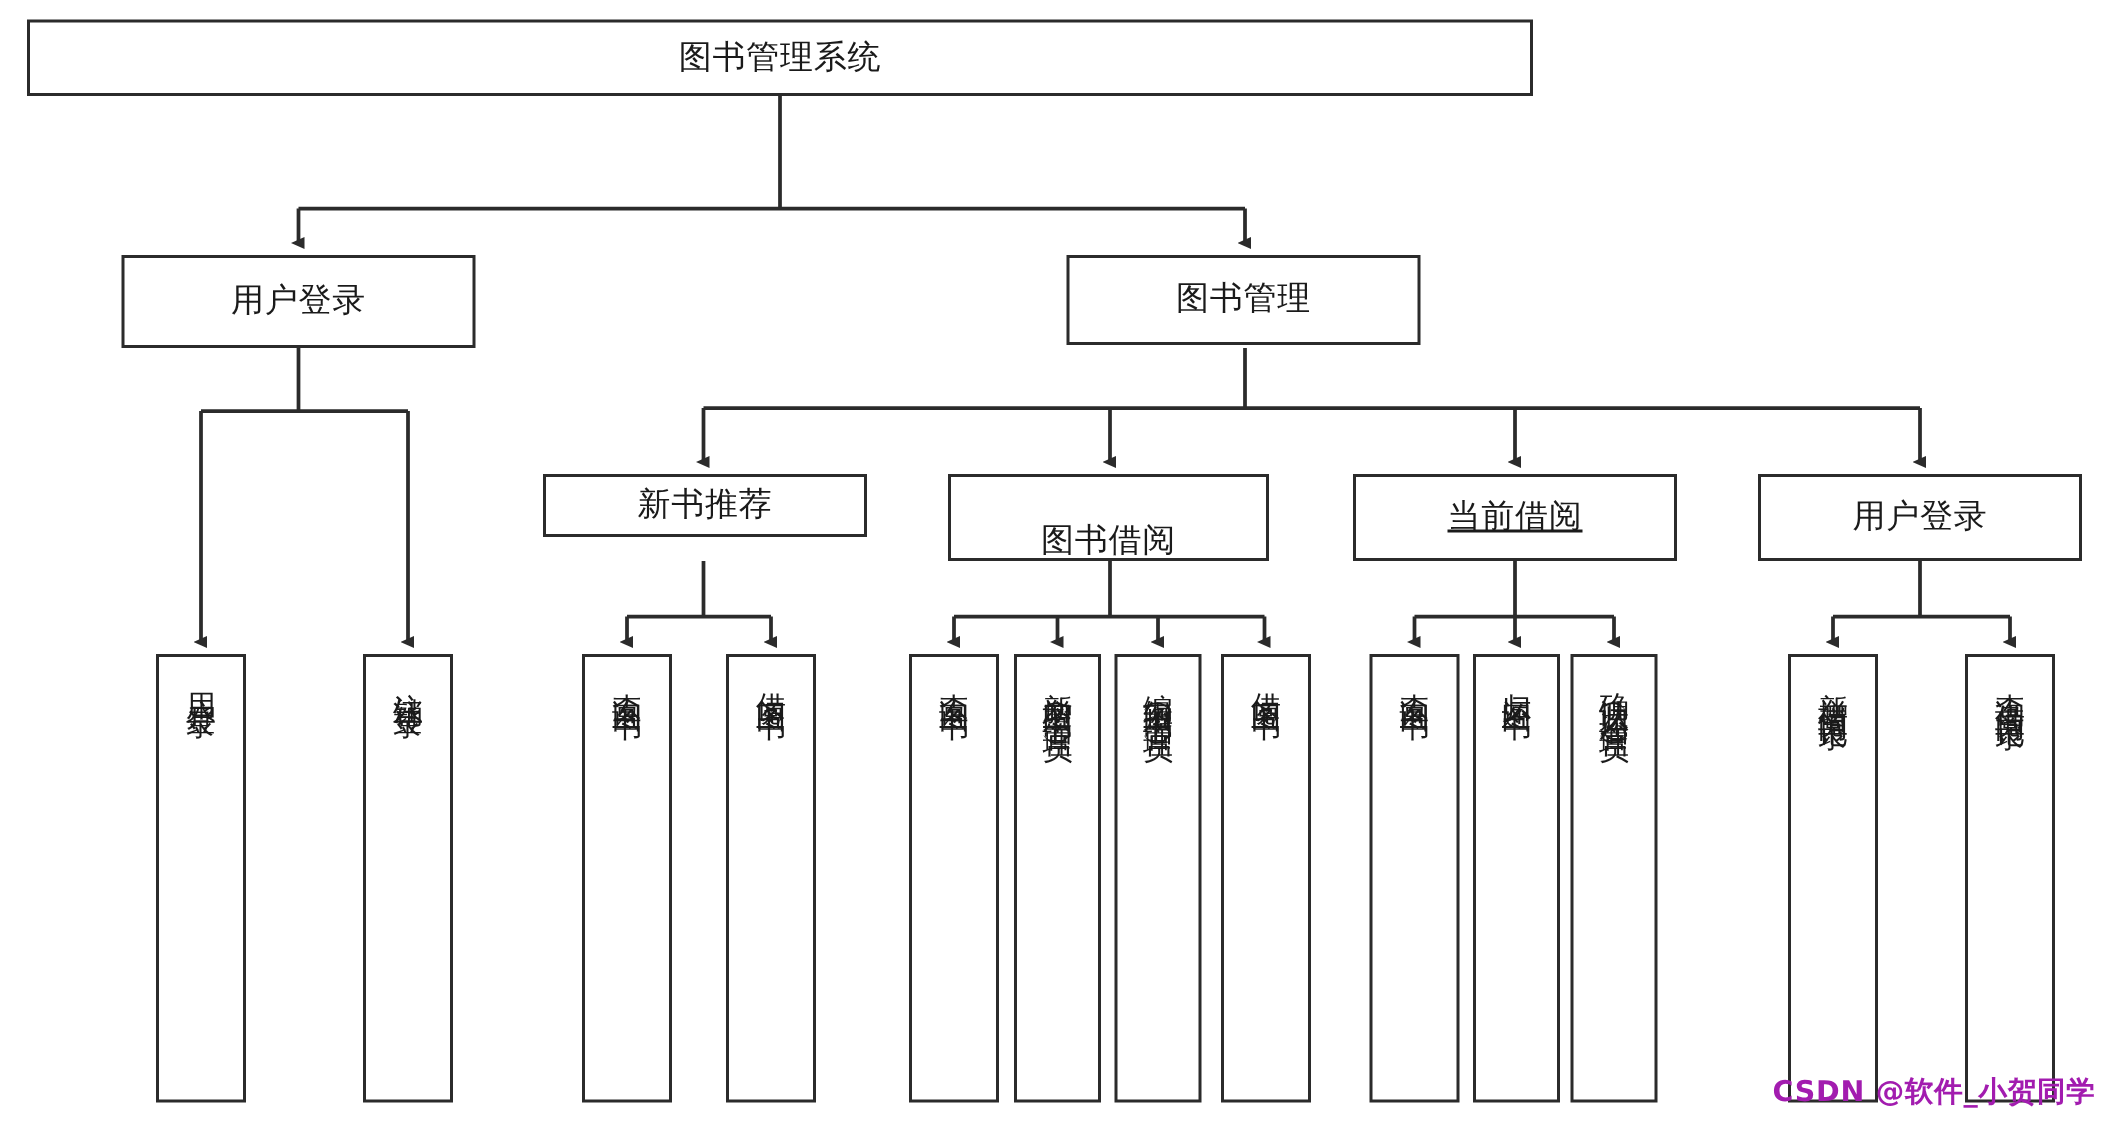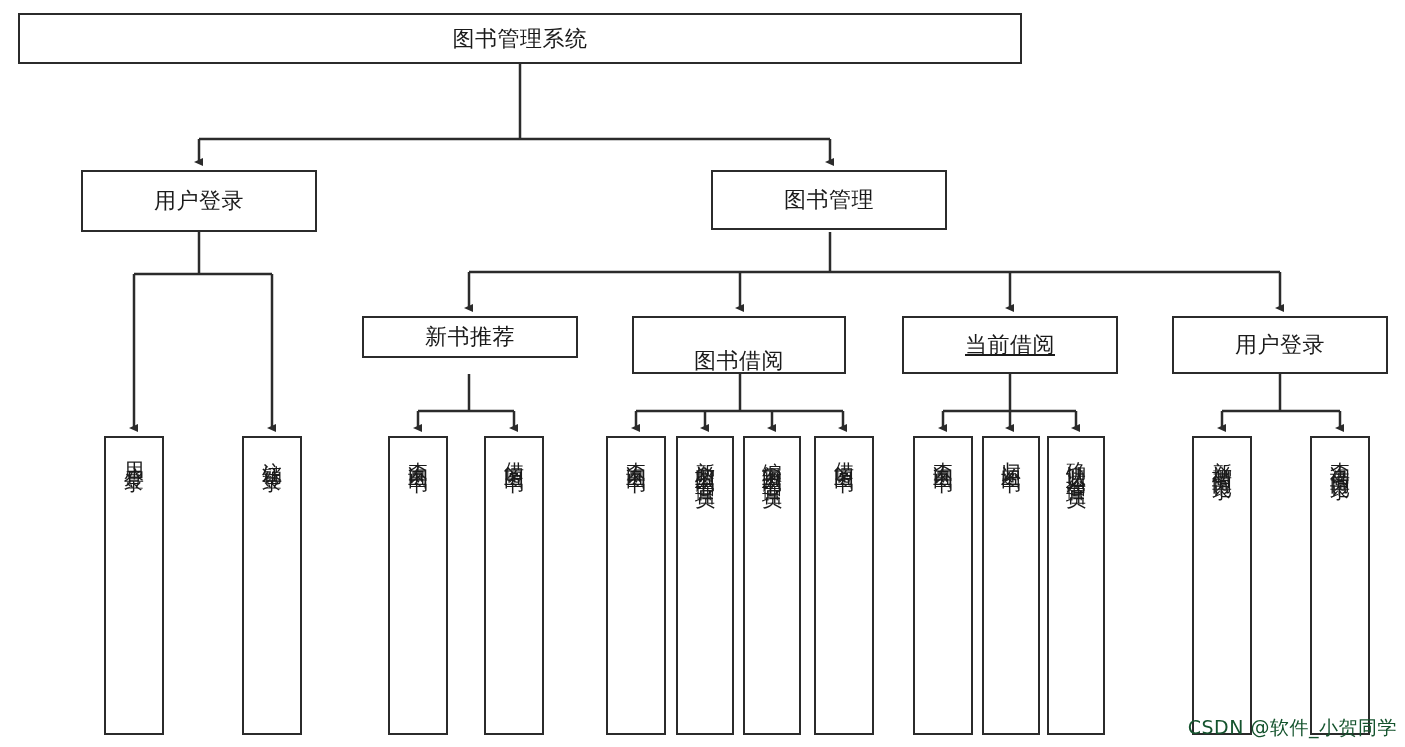--- a/index.html
+++ b/index.html
@@ -57,23 +57,24 @@
   .node.root .node-label,
   .node.l2 .node-label,
   .node.l3 .node-label {
     font-size: 22px;
   }
   .watermark {
     position: absolute;
     right: 8px;
     bottom: 6px;
     font-size: 19px;
-    color: #14532d;
+    color: #a21caf;
     letter-spacing: 0.5px;
     white-space: nowrap;
+    font-weight: bold;
   }
 </style>
 </head>
 <body>
 
 <div id="canvas">
 
   <svg class="wires" viewBox="0 0 1405 747">
     <defs>
       <marker id="arrow" markerWidth="10" markerHeight="10" refX="5" refY="5" orient="auto" markerUnits="userSpaceOnUse">

